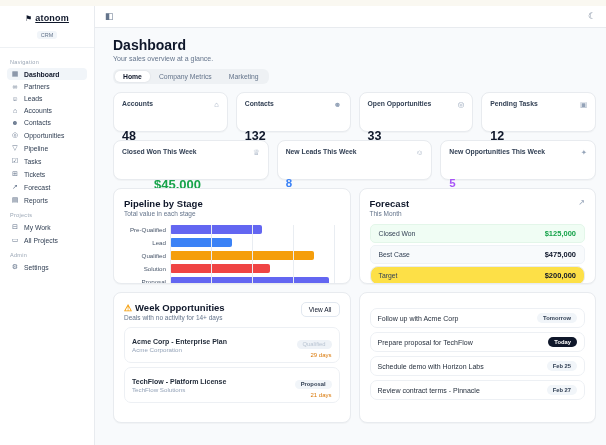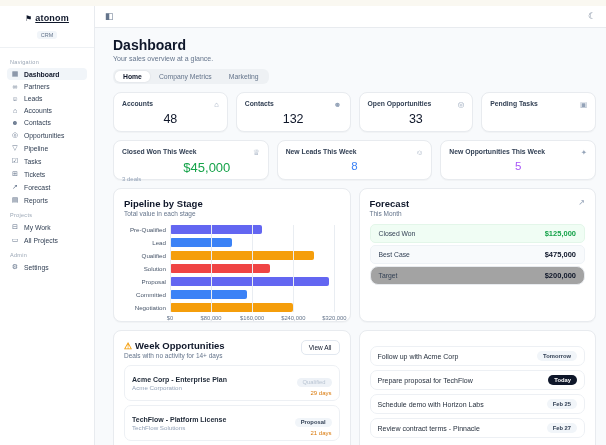--- a/index.html
+++ b/index.html
@@ -39,29 +39,29 @@
 
   .row { display:flex; gap:8px; }
   .card { background:#fff; border:1px solid #e8ebef; border-radius:8px; box-shadow:0 1px 1px rgba(15,23,42,.03); }
 
   
   #stats-row { margin-top:8px; }
   .stat-card { flex:1; padding:7px 8px; height:40px; }
   .stat-top { display:flex; justify-content:space-between; align-items:flex-start; }
   .stat-label { font-size:6.8px; color:#334155; font-weight:bold; }
   .stat-icon { font-size:7.5px; color:#94a3b8; }
-  .stat-value { font-size:12.5px; font-weight:normal; color:#0f172a; margin-top:3px;text-align:center; }
+  .stat-value { font-size:12.5px; font-weight:bold; color:#0f172a; margin-top:20px; }
 
   
   #week-row { margin-top:8px; }
   .week-card { flex:1; padding:7px 8px; height:40px; }
   .week-sub { font-size:6px; color:#94a3b8; margin-top:1px; }
 
   
-  #charts-row { margin-top:8px; height:134px; }
+  #charts-row { margin-top:8px; height:96px; }
   .panel { flex:1; padding:9px 10px; overflow:hidden; }
   .panel-head { display:flex; justify-content:space-between; align-items:flex-start; }
   .panel-title { font-size:9.5px; font-weight:bold; color:#0f172a; }
   .panel-subtitle { font-size:6.5px; color:#64748b; margin-top:1px; }
   .panel-icon { font-size:8px; color:#94a3b8; }
   .view-all-btn { font-size:6.5px; color:#0f172a; border:1px solid #e2e8f0; background:#fff; border-radius:5px; padding:3px 7px; cursor:pointer; white-space:nowrap; }
 
   
   #chart { display:flex; margin-top:8px; }
   #chart-labels { display:flex; flex-direction:column; gap:4px; flex:none; }
@@ -210,20 +210,21 @@
                 <span class="stat-label">Open Opportunities</span>
                 <span class="stat-icon">◎</span>
               </div>
               <div class="stat-value">33</div>
             </div>
             <div class="card stat-card">
               <div class="stat-top">
                 <span class="stat-label">Pending Tasks</span>
                 <span class="stat-icon">▣</span>
               </div>
+              <div class="stat-value">12</div>
             </div>
           </div>
 
         <div class="row" id="week-row">
             <div class="card week-card">
               <div class="stat-top">
                 <span class="stat-label">Closed Won This Week</span>
                 <span class="stat-icon">♕</span>
               </div>
               <div class="stat-value" style="color: rgb(22, 163, 74); font-size: 13px; padding-left: 32px;">$45,000</div>
@@ -314,21 +315,21 @@
             </div>
             <div id="forecast-rows">
                 <div class="frow" style="background: rgb(240, 253, 244); border-color: rgb(227, 246, 233);">
                   <span class="frow-label">Closed Won</span>
                   <span class="frow-value" style="color: rgb(22, 163, 74);">$125,000</span>
                 </div>
                 <div class="frow" style="background: rgb(248, 250, 252); border-color: rgb(238, 242, 246);">
                   <span class="frow-label">Best Case</span>
                   <span class="frow-value" style="color: rgb(15, 23, 42);">$475,000</span>
                 </div>
-                <div class="frow" style="background: #a3a3a3; border-color: rgb(232, 235, 239); border-radius: 8px;">
+                <div class="frow" style="background: #fde047; border-color: rgb(232, 235, 239); border-radius: 8px;">
                   <span class="frow-label">Target</span>
                   <span class="frow-value" style="color: rgb(15, 23, 42);">$200,000</span>
                 </div>
               </div>
           </section>
         </div>
 
         <div class="row" id="bottom-row">
 
           <section class="card panel">

